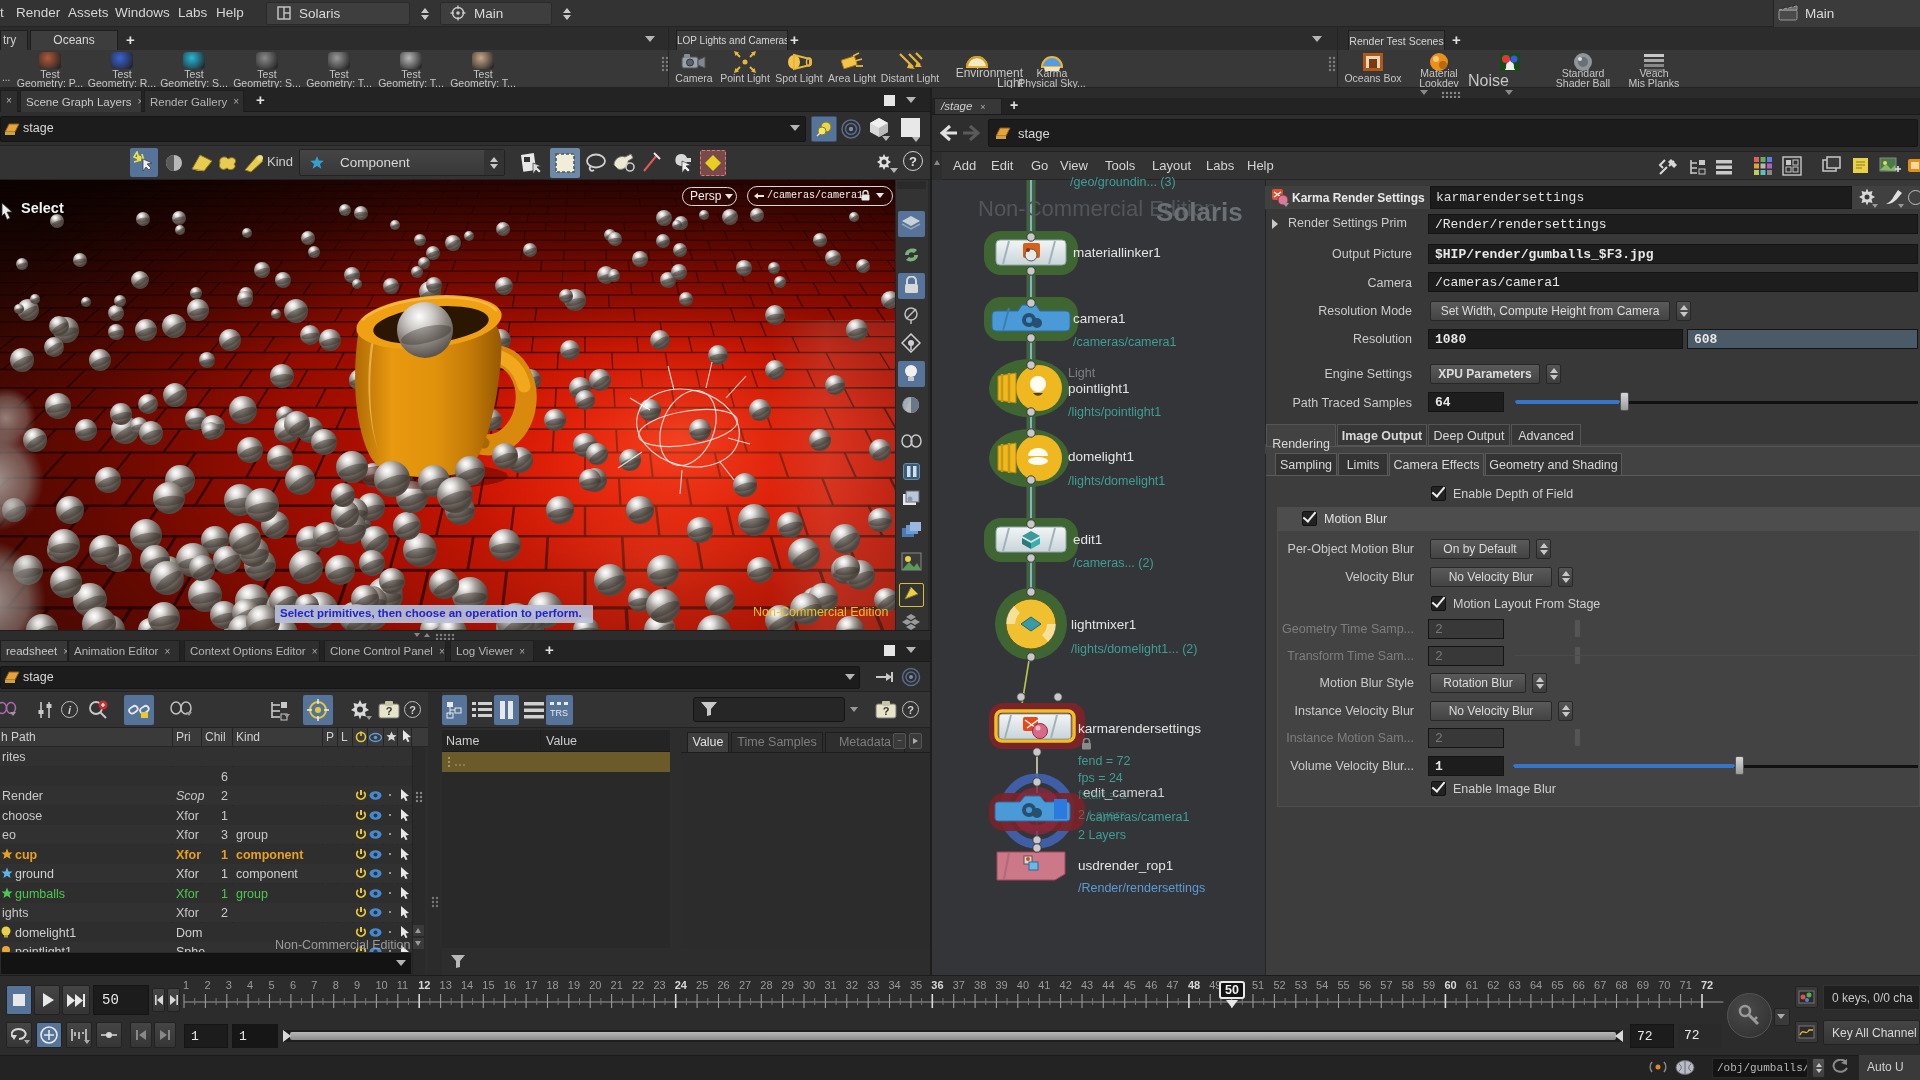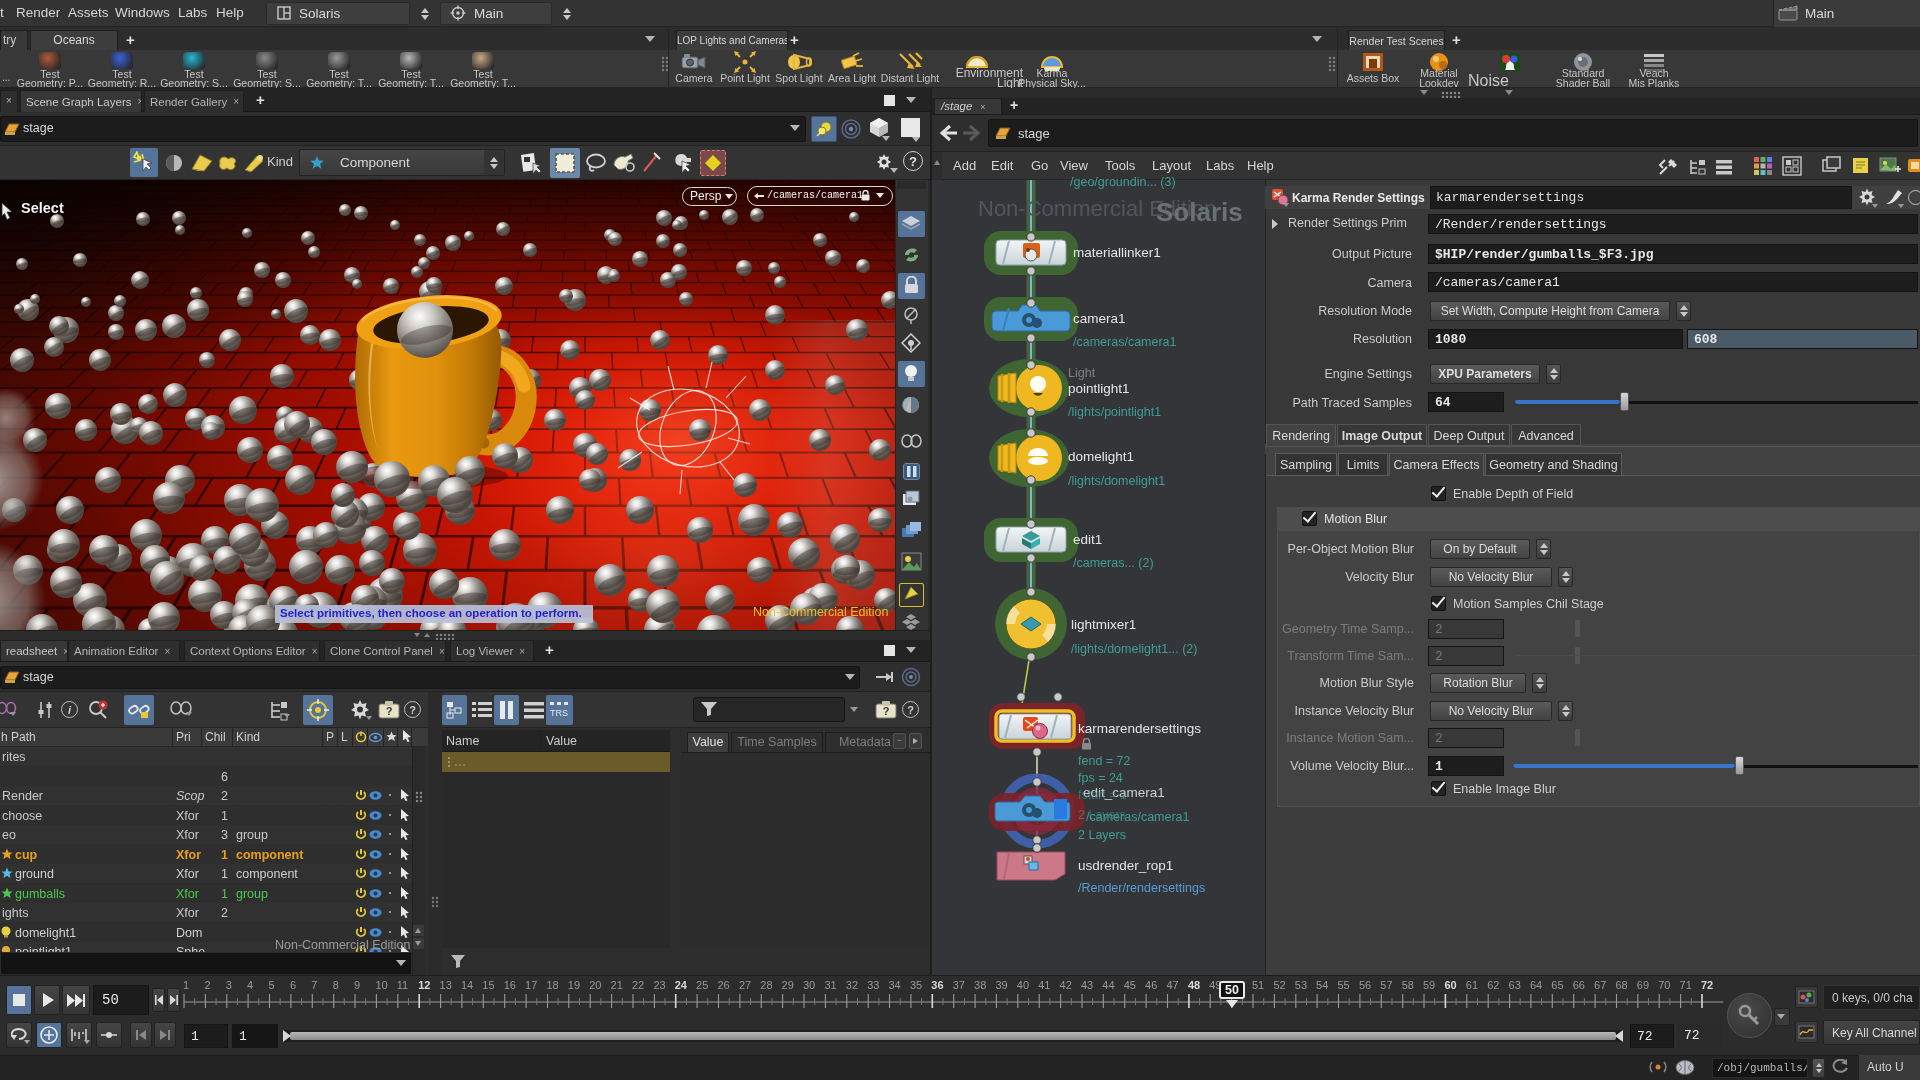--- a/index.html
+++ b/index.html
@@ -165,21 +165,21 @@
 <svg class="a" style="left:1039px;top:51px" width="26" height="20" viewBox="0 0 26 20">
     <path d="M3,16 A10 10 0 0 1 23,16 Z" fill="#5a9ae0" stroke="#e8b73a" stroke-width="2"></path>
     <path d="M5,16 A8 8 0 0 0 21,16 Z" fill="#efe6c0"></path>
   </svg>
 <div class="a" style="left:1006px;top:69px;width:92px;text-align:center;font-size:10.5px;color:#c6c6c6;line-height:9.5px">Karma<br>Physical Sky...</div>
 <svg class="a" style="left:1361px;top:51px" width="24" height="22" viewBox="0 0 24 22">
     <rect x="2" y="2" width="20" height="18" fill="#b05818"></rect>
     <rect x="5" y="5" width="14" height="12" fill="#e8d8b8"></rect>
     <rect x="8" y="8" width="8" height="9" fill="#7a3a10"></rect>
   </svg>
-<div class="a" style="left:1331px;top:72px;width:84px;text-align:center;font-size:10.5px;color:#c6c6c6">Assets Box</div>
+<div class="a" style="left:1331px;top:72px;width:84px;text-align:center;font-size:10.5px;color:#c6c6c6">Oceans Box</div>
 <svg class="a" style="left:1427px;top:51px" width="24" height="22" viewBox="0 0 24 22">
     <circle cx="12" cy="11" r="9" fill="#e89018"></circle>
     <circle cx="9" cy="8" r="3" fill="#f8c878"></circle>
     <circle cx="16" cy="14" r="4" fill="#b86a10"></circle>
   </svg>
 <div class="a" style="left:1393px;top:69px;width:92px;text-align:center;font-size:10.5px;color:#c6c6c6;line-height:9.5px">Material<br>Lookdev</div>
 <svg class="a" style="left:1498px;top:51px" width="24" height="22" viewBox="0 0 24 22">
     <rect x="2" y="2" width="20" height="18" fill="#184a18"></rect>
     <circle cx="8" cy="8" r="4" fill="#e03838"></circle>
     <circle cx="16" cy="8" r="3.5" fill="#3858e0"></circle>
@@ -2129,21 +2129,21 @@
 <div class="a spin" style="left:1546px;top:364px;width:15px;height:20px;">
     <i class="tup"></i>
     <i class="tdn"></i>
   </div>
 <div class="plbl" style="right:508px;top:396px;color:#cbcbcb">Path Traced Samples</div>
 <div class="a mono" style="left:1428px;top:392px;width:76px;height:20px;background:#1d1d1d;border:1px solid #141414;font-size:13px;font-weight:bold;color:#e8e8e8;padding:2px 0 0 6px;white-space:nowrap;overflow:hidden">64</div>
 <div class="a" style="left:1515px;top:401px;width:403px;height:3px;background:#111"></div>
 <div class="a" style="left:1515px;top:400px;width:105px;height:4px;background:#3874c8;border-radius:2px"></div>
 <div class="a" style="left:1620px;top:392px;width:9px;height:19px;background:linear-gradient(#d8d8d8,#9a9a9a);border:1px solid #555;border-radius:2px"></div>
 <div class="a" style="left:1265px;top:444px;width:655px;height:10px;background:#424242"></div>
-<div class="a" style="left:1266px;top:424px;width:70px;height:22px;background:#424242;border:1px solid #555;border-bottom:none;color:#d8d8d8;font-size:12.5px;text-align:center;padding-top:4px;z-index:2">Rendering</div>
+<div class="a" style="left:1266px;top:424px;width:70px;height:22px;background:#424242;border:1px solid #555;border-bottom:none;color:#d8d8d8;font-size:12.5px;text-align:center;padding-top:12px;z-index:2">Rendering</div>
 <div class="a" style="left:1337px;top:424px;width:90px;height:22px;background:#373737;border:1px solid #555;border-bottom:1px solid #555;color:#d8d8d8;font-size:12.5px;font-weight:bold;text-align:center;padding-top:4px;z-index:2">Image Output</div>
 <div class="a" style="left:1428px;top:424px;width:82px;height:22px;background:#373737;border:1px solid #555;border-bottom:1px solid #555;color:#d8d8d8;font-size:12.5px;text-align:center;padding-top:4px;z-index:2">Deep Output</div>
 <div class="a" style="left:1511px;top:424px;width:70px;height:22px;background:#373737;border:1px solid #555;border-bottom:1px solid #555;color:#d8d8d8;font-size:12.5px;text-align:center;padding-top:4px;z-index:2">Advanced</div>
 <div class="a" style="left:1266px;top:446px;width:654px;height:30px;background:#424242;border-top:1px solid #555"></div>
 <div class="a" style="left:1266px;top:476px;width:654px;height:499px;background:#3d3d3d"></div>
 <div class="a" style="left:1275px;top:453px;width:62px;height:23px;background:#333333;border:1px solid #5a5a5a;color:#d8d8d8;font-size:12.5px;text-align:center;padding-top:4px;z-index:2">Sampling</div>
 <div class="a" style="left:1338px;top:453px;width:50px;height:23px;background:#333333;border:1px solid #5a5a5a;color:#d8d8d8;font-size:12.5px;text-align:center;padding-top:4px;z-index:2">Limits</div>
 <div class="a" style="left:1389px;top:453px;width:95px;height:23px;background:#3d3d3d;border:1px solid #5a5a5a;border-bottom:none;color:#d8d8d8;font-size:12.5px;text-align:center;padding-top:4px;z-index:2">Camera Effects</div>
 <div class="a" style="left:1485px;top:453px;width:137px;height:23px;background:#333333;border:1px solid #5a5a5a;color:#d8d8d8;font-size:12.5px;text-align:center;padding-top:4px;z-index:2">Geometry and Shading</div>
 <div class="a" style="left:1266px;top:475px;width:654px;height:1px;background:#5a5a5a;z-index:1"></div>
@@ -2159,21 +2159,21 @@
     <i class="tup"></i>
     <i class="tdn"></i>
   </div>
 <div class="plbl" style="right:506px;top:570px;color:#cbcbcb">Velocity Blur</div>
 <div class="a ddn" style="left:1430px;top:567px;width:122px;height:20px;">No Velocity Blur</div>
 <div class="a spin" style="left:1558px;top:567px;width:15px;height:20px;">
     <i class="tup"></i>
     <i class="tdn"></i>
   </div>
 <div class="a chk" style="left:1431px;top:596px"></div>
-<div class="a" style="left:1453px;top:597px;font-size:12.5px;color:#d0d0d0">Motion Samples Chil Stage</div>
+<div class="a" style="left:1453px;top:597px;font-size:12.5px;color:#d0d0d0">Motion Layout From Stage</div>
 <div class="plbl" style="right:506px;top:622px;color:#7e7e7e">Geometry Time Samp...</div>
 <div class="a mono" style="left:1428px;top:619px;width:76px;height:20px;background:#383838;border:1px solid #141414;font-size:13px;color:#777;padding:2px 0 0 6px;white-space:nowrap;overflow:hidden">2</div>
 <div class="a" style="left:1574px;top:619px;width:7px;height:19px;background:#555;border:1px solid #444;border-radius:2px"></div>
 <div class="plbl" style="right:506px;top:649px;color:#7e7e7e">Transform Time Sam...</div>
 <div class="a mono" style="left:1428px;top:646px;width:76px;height:20px;background:#383838;border:1px solid #141414;font-size:13px;color:#777;padding:2px 0 0 6px;white-space:nowrap;overflow:hidden">2</div>
 <div class="a" style="left:1574px;top:646px;width:7px;height:19px;background:#555;border:1px solid #444;border-radius:2px"></div>
 <div class="a" style="left:1515px;top:655px;width:403px;height:1px;background:#4a4a4a"></div>
 <div class="plbl" style="right:506px;top:676px;color:#cbcbcb">Motion Blur Style</div>
 <div class="a ddn" style="left:1430px;top:673px;width:96px;height:20px;">Rotation Blur</div>
 <div class="a spin" style="left:1532px;top:673px;width:15px;height:20px;">

